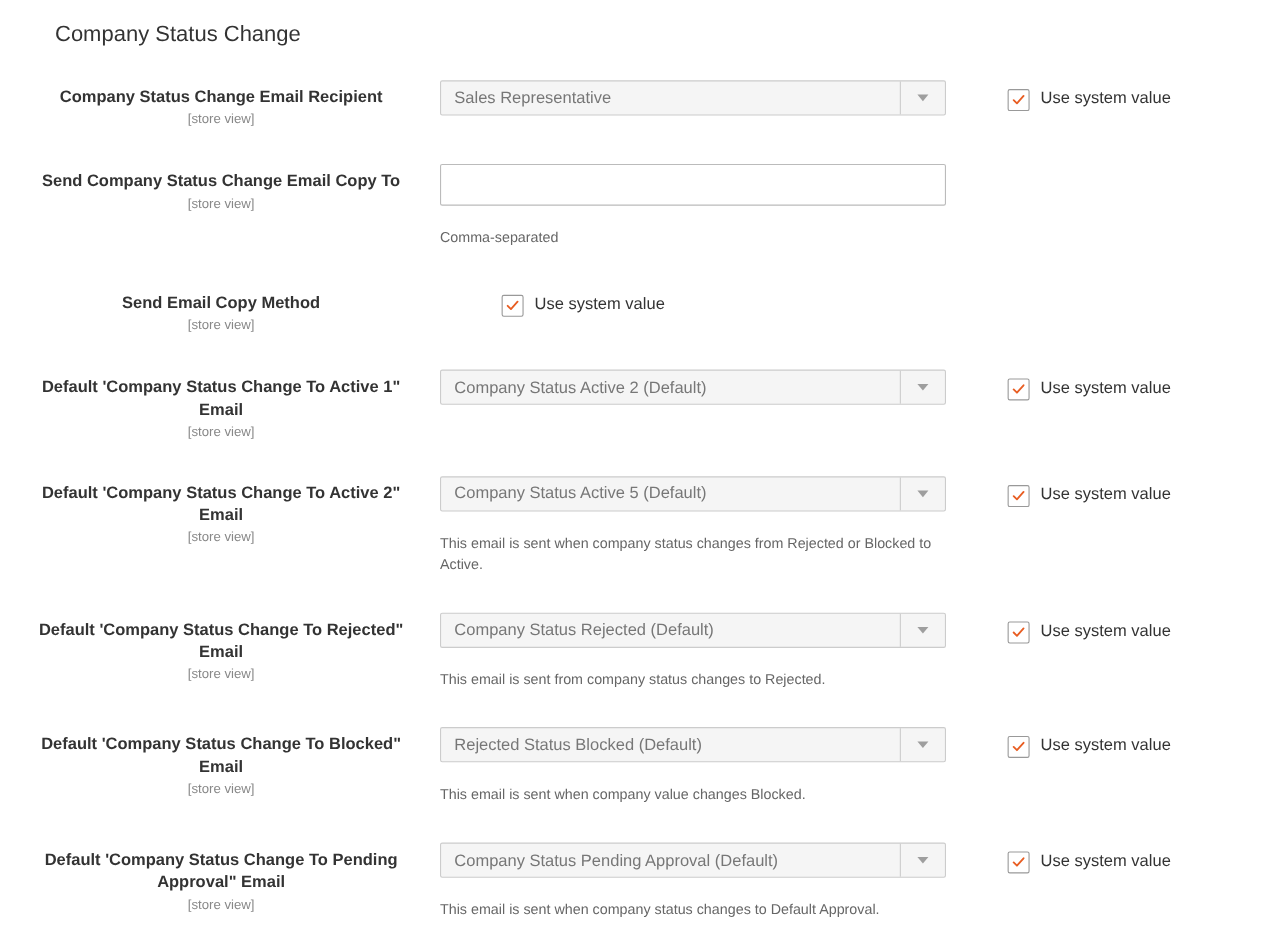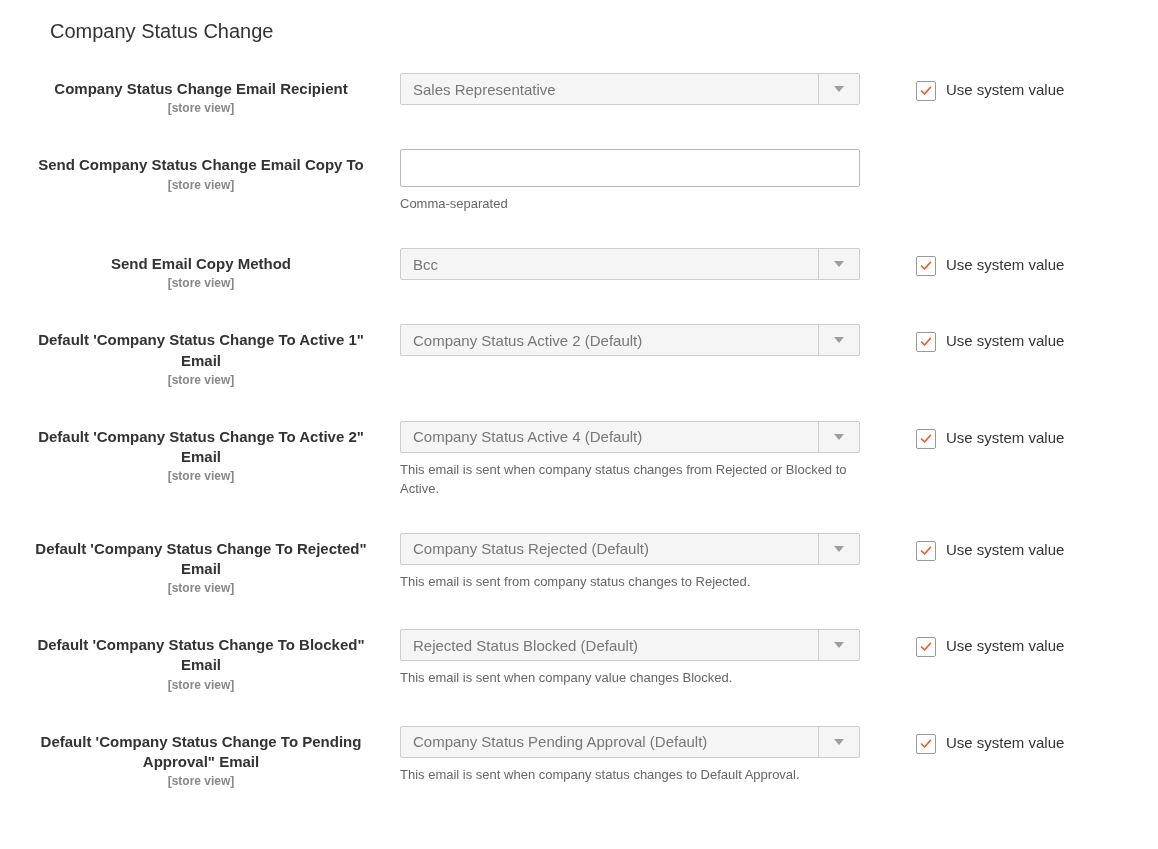--- a/index.html
+++ b/index.html
@@ -2,27 +2,27 @@
 <html><head>
 <meta charset="utf-8">
 <style>
 html,body{margin:0;padding:0;font-family:-apple-system,BlinkMacSystemFont,"Segoe UI",Helvetica,Arial,sans-serif;color:#333;font-size:14px;background:#fff}
 .page{width:1158px;box-sizing:border-box;padding:20px 20px 30px 20px}
 .section-title{font-size:20px;font-weight:400;color:#333;margin:0 0 30px 30px}
 .row{display:flex;align-items:flex-start;margin-bottom:34px}
 .row:last-child{margin-bottom:0}
 .label-col{width:380px;flex:0 0 380px;text-align:center;padding-right:18px;box-sizing:border-box;padding-top:6px}
 .label-main{font-size:15px;font-weight:600;color:#333;line-height:1.35}
-.label-scope{font-size:12px;color:#888;font-weight:700;display:block;margin-top:2px}
+.label-scope{font-size:12px;color:#888;font-weight:400;display:block;margin-top:2px}
 .control-col{width:460px;flex:0 0 460px}
 .select-box{position:relative;height:32px;border:1px solid #ccc;border-radius:2px;background:#f5f5f5;display:flex;align-items:center;padding:0 48px 0 12px;color:#777;font-size:15px;box-sizing:border-box}
 .select-caret{position:absolute;right:0;top:0;width:40px;height:100%;border-left:1px solid #ccc;display:flex;align-items:center;justify-content:center}
 .caret-icon{width:0;height:0;border-left:5px solid transparent;border-right:5px solid transparent;border-top:6px solid #9e9e9e}
 .text-input{height:38px;width:100%;border:1px solid #bbb;border-radius:2px;padding:0 10px;font-size:15px;box-sizing:border-box;background:#fff}
-.helper{font-size:13px;color:#666;margin-top:8px;line-height:1.45}
+.helper{font-size:13px;color:#666;margin-top:20px;line-height:1.45}
 .check-col{flex:0 0 260px;padding-left:56px;display:flex;align-items:flex-start;padding-top:8px;box-sizing:border-box}
 .checkbox{width:18px;height:18px;border:1px solid #999;border-radius:2px;background:#fff;margin-right:10px;display:flex;align-items:center;justify-content:center;flex:0 0 18px}
 .checkmark{width:12px;height:12px}
 .check-label{font-size:15px;color:#333}
 </style>
 </head>
 <body>
 
 <div class="page">
   <div class="section-title">Company Status Change</div>
@@ -60,28 +60,20 @@
       <div class="helper">Comma-separated</div>
     </div>
     <div class="check-col"></div>
   </div>
 
   <div class="row">
     <div class="label-col">
       <div class="label-main">Send Email Copy Method</div>
       <span class="label-scope">[store view]</span>
     </div>
-    <div class="control-col">
-      <div class="select-box">
-        <span>Bcc</span>
-        <div class="select-caret">
-            <div class="caret-icon"></div>
-          </div>
-      </div>
-    </div>
     <div class="check-col">
       <div class="checkbox">
         <svg class="checkmark" viewBox="0 0 16 16">
             <path d="M2 8 L6 12 L14 3" stroke="#e85d22" stroke-width="2.2" fill="none" stroke-linecap="round" stroke-linejoin="round"></path>
           </svg>
       </div>
       <span class="check-label">Use system value</span>
     </div>
   </div>
 
@@ -108,21 +100,21 @@
     </div>
   </div>
 
   <div class="row">
     <div class="label-col">
       <div class="label-main">Default 'Company Status Change To Active 2" Email</div>
       <span class="label-scope">[store view]</span>
     </div>
     <div class="control-col">
       <div class="select-box">
-        <span>Company Status Active 4 (Default)</span>
+        <span>Company Status Active 5 (Default)</span>
         <div class="select-caret">
             <div class="caret-icon"></div>
           </div>
       </div>
       <div class="helper">This email is sent when company status changes from Rejected or Blocked to Active.</div>
     </div>
     <div class="check-col">
       <div class="checkbox">
         <svg class="checkmark" viewBox="0 0 16 16">
             <path d="M2 8 L6 12 L14 3" stroke="#e85d22" stroke-width="2.2" fill="none" stroke-linecap="round" stroke-linejoin="round"></path>

